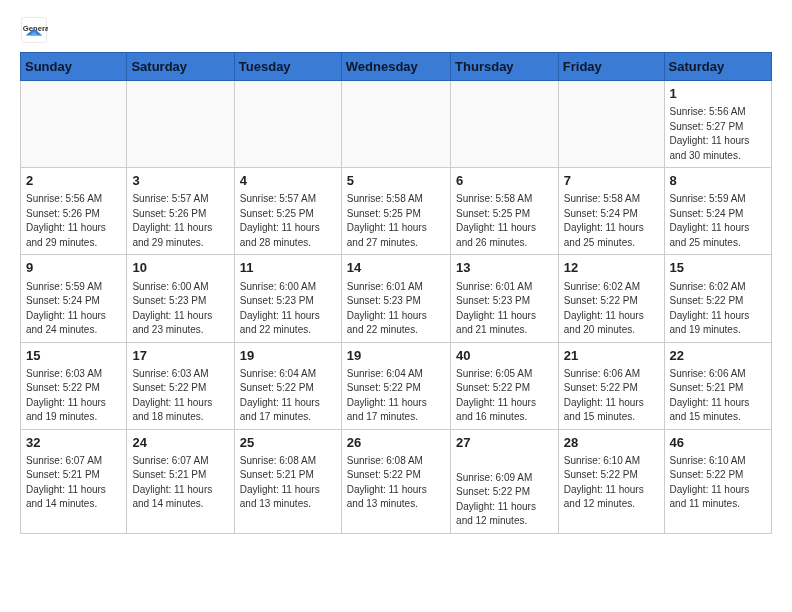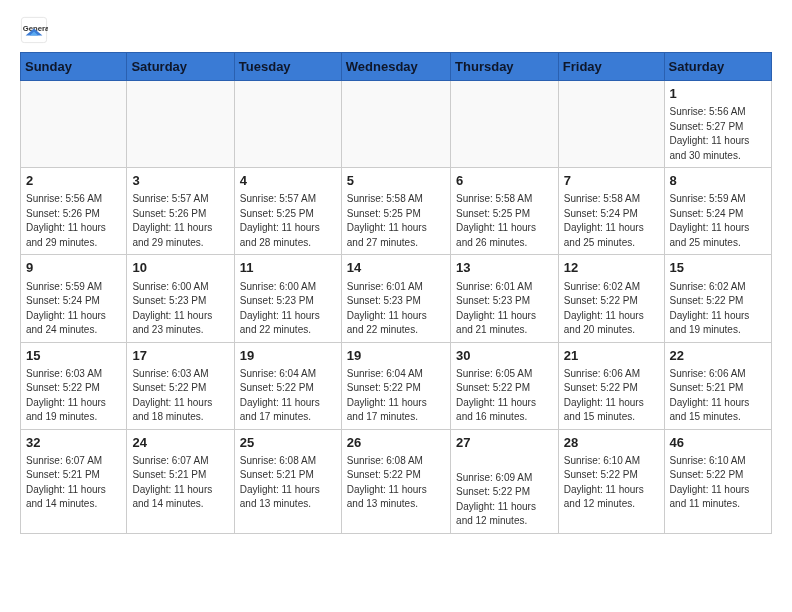--- a/index.html
+++ b/index.html
@@ -245,21 +245,21 @@
 Sunset: 5:22 PM
 Daylight: 11 hours and 17 minutes.</div>
         </td>
         <td>
           <span class="day-number">19</span>
           <div class="day-info" style="white-space: pre-line;">Sunrise: 6:04 AM
 Sunset: 5:22 PM
 Daylight: 11 hours and 17 minutes.</div>
         </td>
         <td>
-          <span class="day-number">30</span>
+          <span class="day-number">40</span>
           <div class="day-info" style="white-space: pre-line;">Sunrise: 6:05 AM
 Sunset: 5:22 PM
 Daylight: 11 hours and 16 minutes.</div>
         </td>
         <td>
           <span class="day-number">21</span>
           <div class="day-info" style="white-space: pre-line;">Sunrise: 6:06 AM
 Sunset: 5:22 PM
 Daylight: 11 hours and 15 minutes.</div>
         </td>

